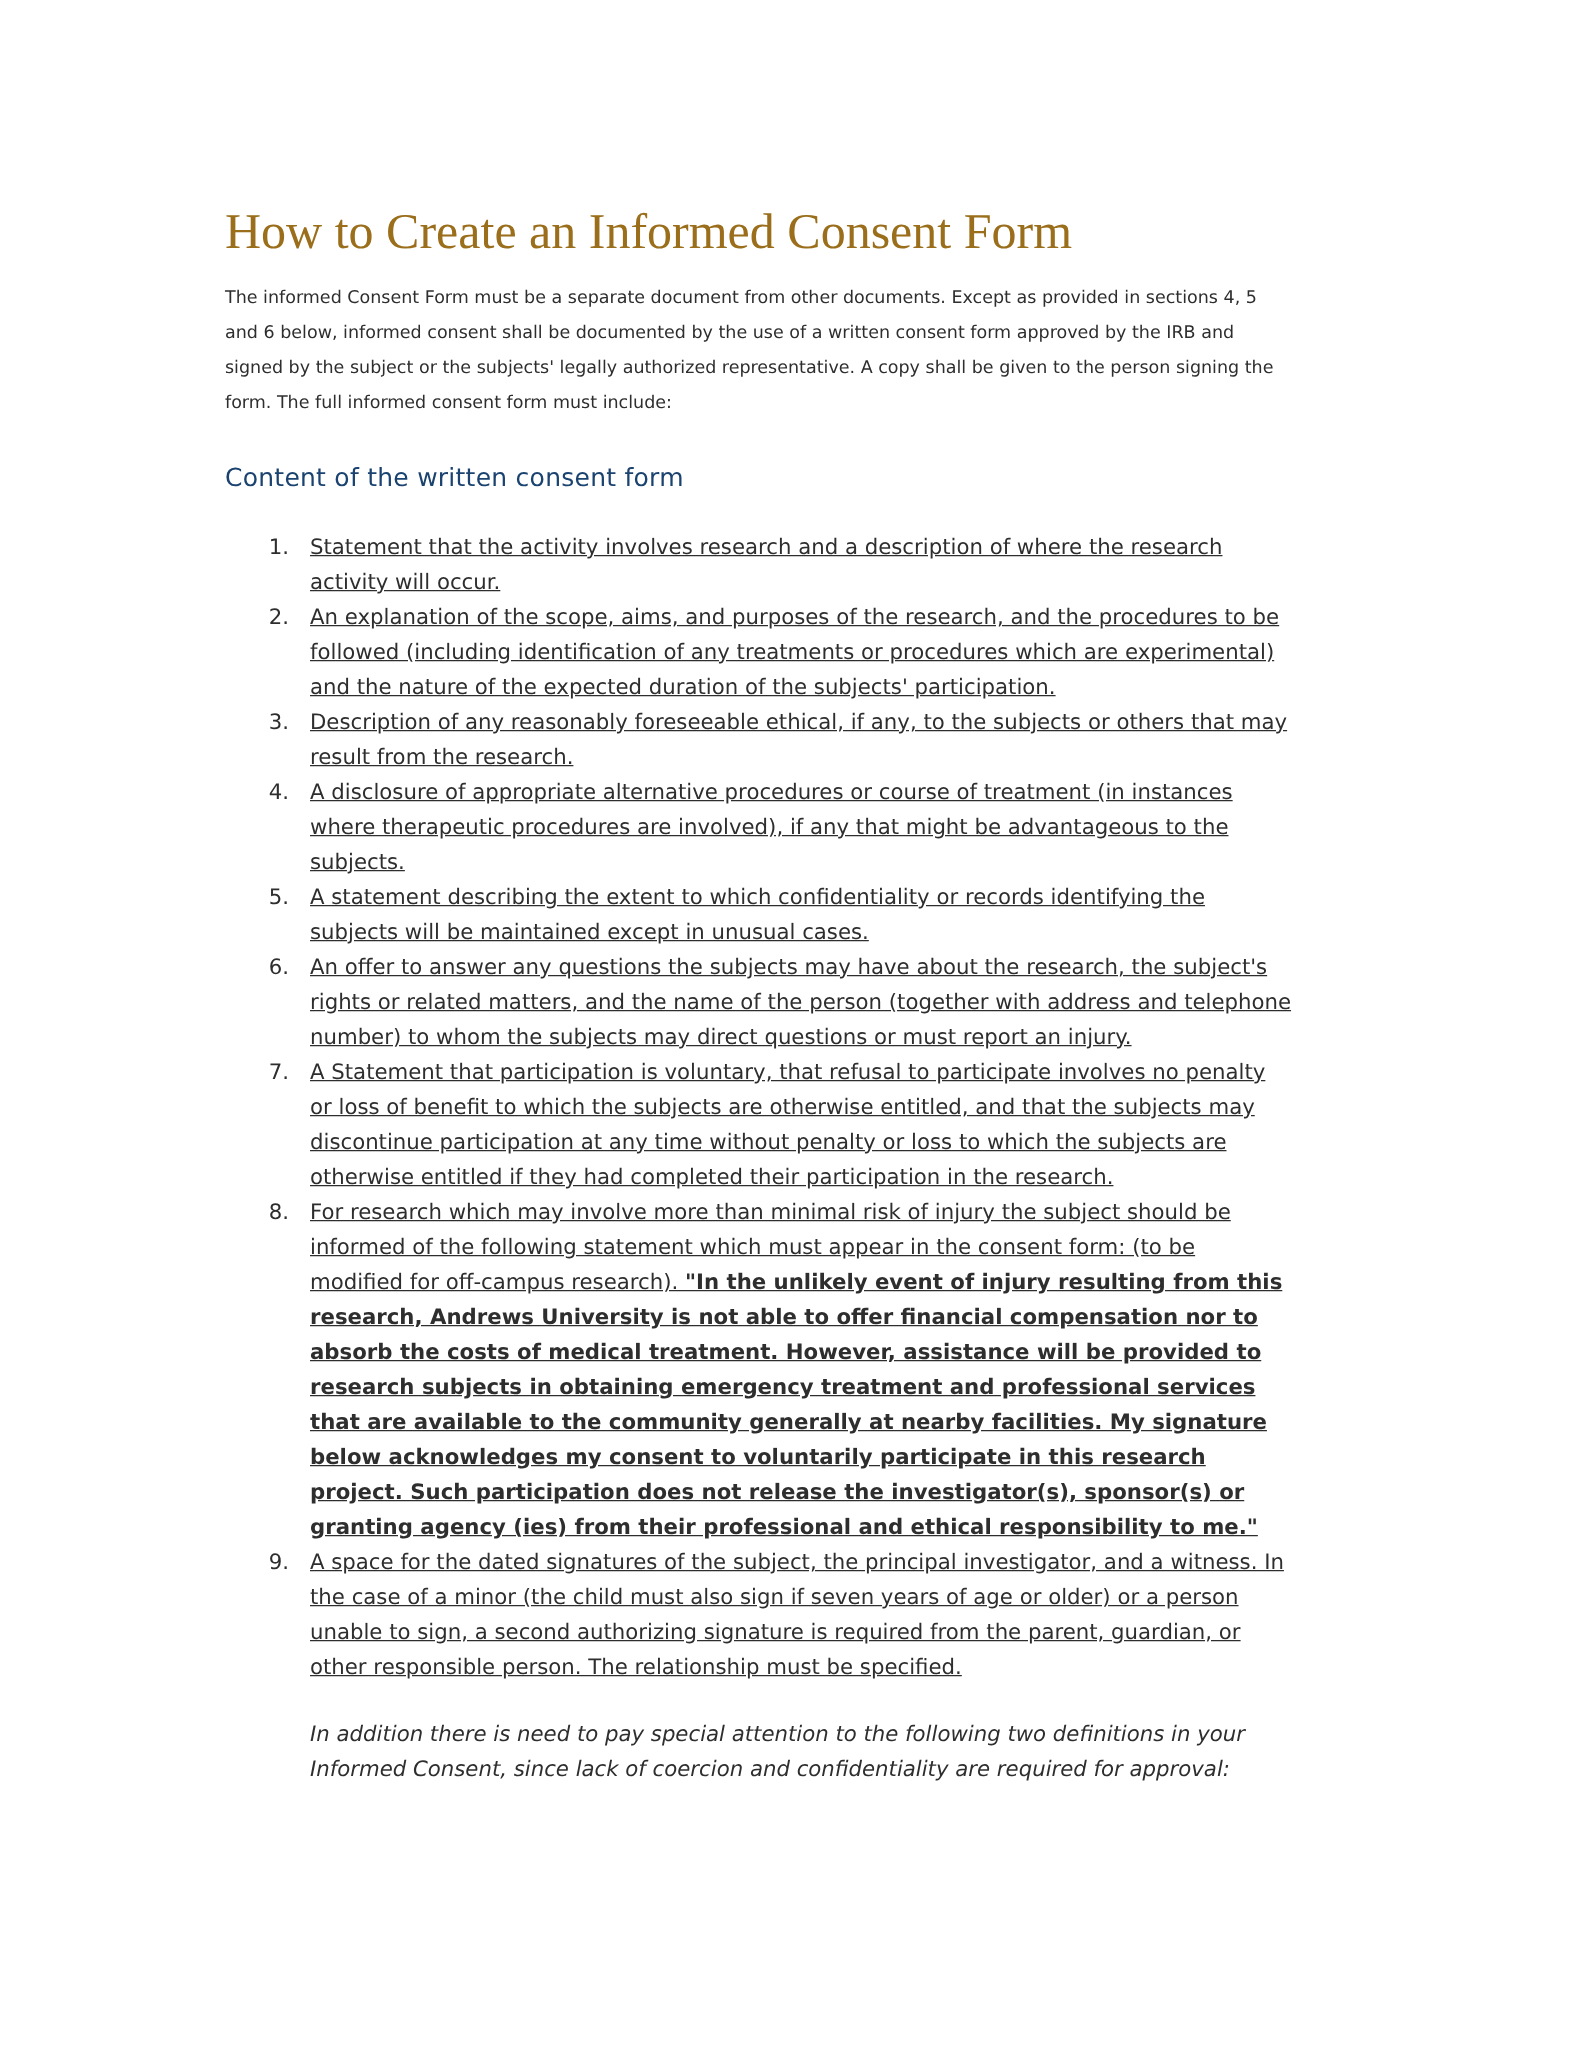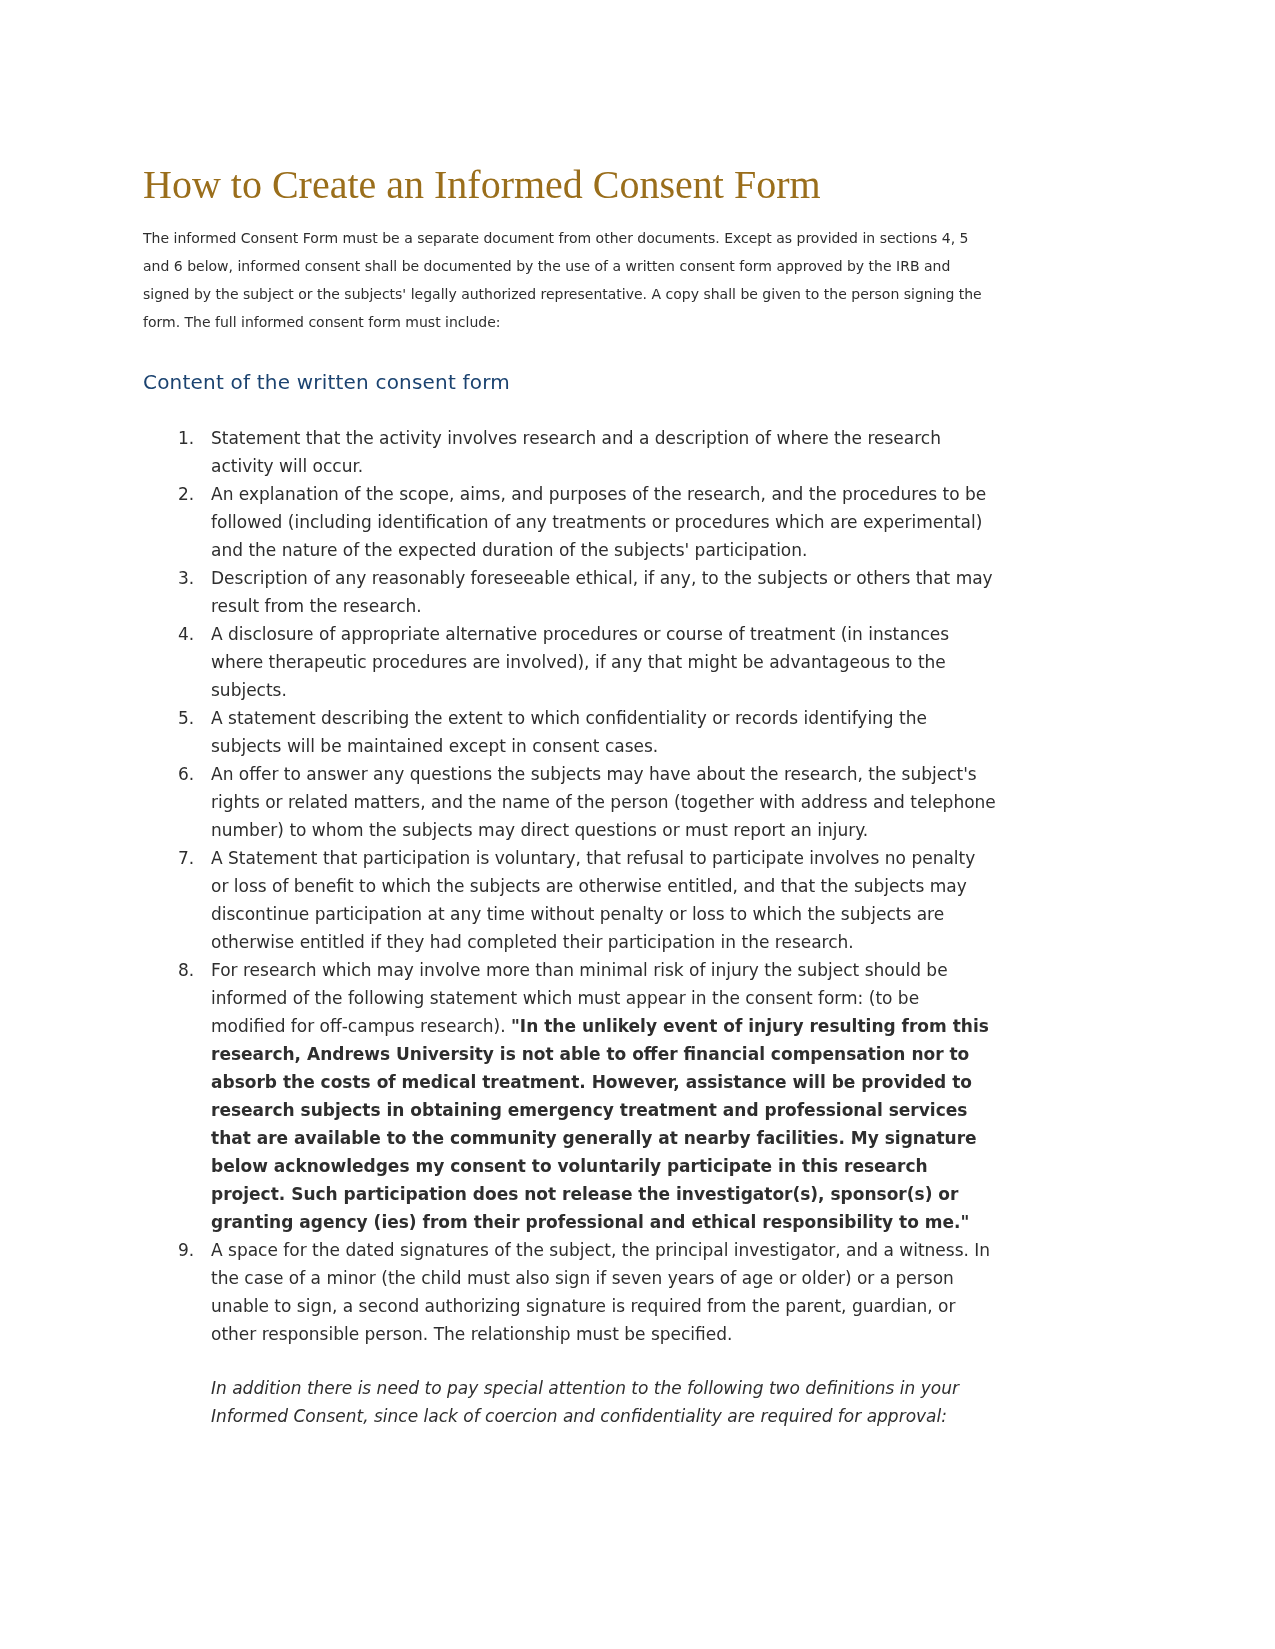--- a/index.html
+++ b/index.html
@@ -12,20 +12,21 @@
   html, body {
     background: var(--background_color);
   }
   .page {
     width: 1174px;
     height: 1649px;
     background: var(--background_color);
     overflow: hidden;
     font-family: "DejaVu Sans", "Liberation Sans", sans-serif;
     color: var(--body_color);
+    margin-left: 37px;
   }
   .content {
     padding: 162px 178px 0 143px; 
   }
   h1.doc-title {
     font-family: "Liberation Serif", "DejaVu Serif", serif;
     font-weight: 400;
     font-size: 40px;
     line-height: 1.15;
     color: var(--title_color);
@@ -53,20 +54,21 @@
     padding-left: 35px;
     font-size: 17px;
     line-height: 28px;
   }
   ol.consent-list .num {
     flex: 0 0 33px;
     text-align: left;
   }
   ol.consent-list .li-text {
     flex: 1 1 auto;
+    text-decoration: underline;
   }
   .indent-block {
     margin-left: 68px;
     font-size: 17px;
     line-height: 28px;
   }
   .addendum { margin-top: 26px; font-style: italic; }
   .def-heading { margin-top: 28px; }
   .coercion-par { margin-top: 28px; }
   strong { font-weight: bold; }
@@ -95,21 +97,21 @@
       <li>
         <span class="num">3.</span>
         <span class="li-text">Description of any reasonably foreseeable ethical, if any, to the subjects or others that may result from the research.</span>
       </li>
       <li>
         <span class="num">4.</span>
         <span class="li-text">A disclosure of appropriate alternative procedures or course of treatment (in instances where therapeutic procedures are involved), if any that might be advantageous to the subjects.</span>
       </li>
       <li>
         <span class="num">5.</span>
-        <span class="li-text">A statement describing the extent to which confidentiality or records identifying the subjects will be maintained except in consent cases.</span>
+        <span class="li-text">A statement describing the extent to which confidentiality or records identifying the subjects will be maintained except in unusual cases.</span>
       </li>
       <li>
         <span class="num">6.</span>
         <span class="li-text">An offer to answer any questions the subjects may have about the research, the subject's rights or related matters, and the name of the person (together with address and telephone number) to whom the subjects may direct questions or must report an injury.</span>
       </li>
       <li>
         <span class="num">7.</span>
         <span class="li-text">A Statement that participation is voluntary, that refusal to participate involves no penalty or loss of benefit to which the subjects are otherwise entitled, and that the subjects may discontinue participation at any time without penalty or loss to which the subjects are otherwise entitled if they had completed their participation in the research.</span>
       </li>
       <li>

